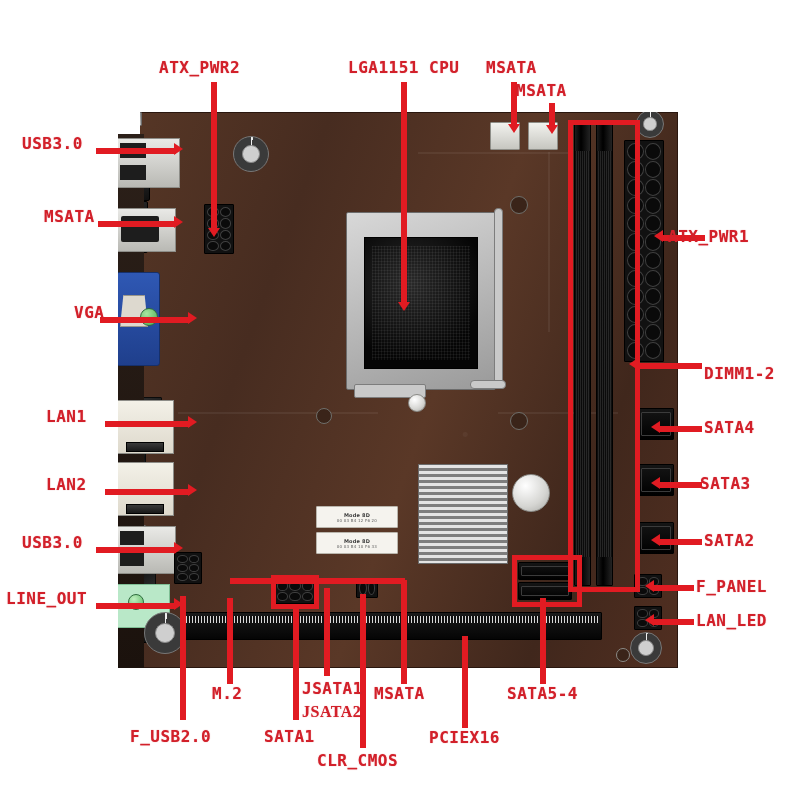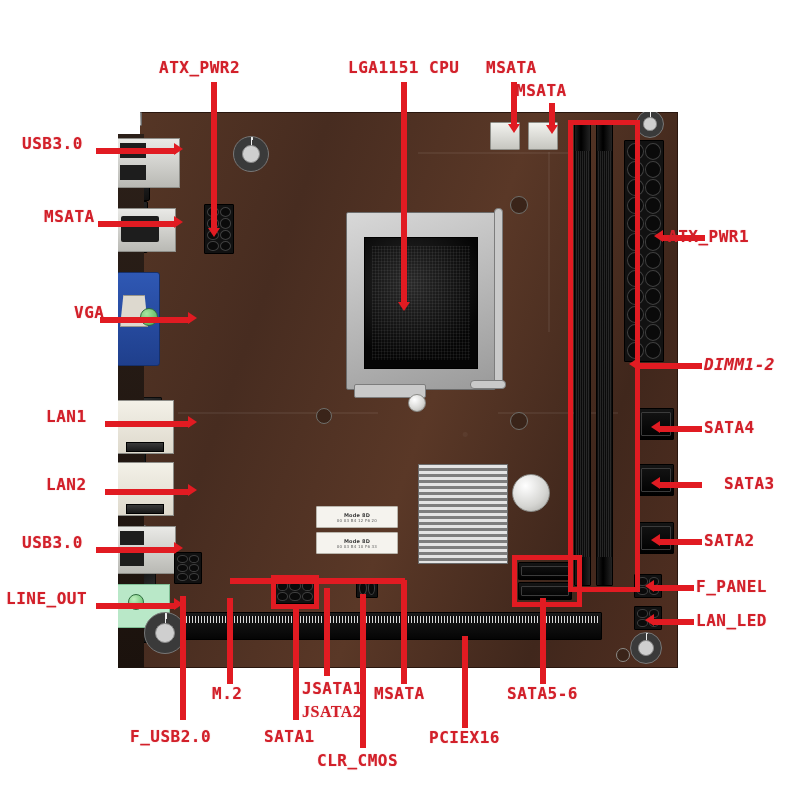--- a/index.html
+++ b/index.html
@@ -369,30 +369,30 @@
   <div class="lbl" style="left:46px;top:477px;">LAN2</div>
   <div class="lbl" style="left:22px;top:535px;">USB3.0</div>
   <div class="lbl" style="left:6px;top:591px;">LINE_OUT</div>
 
   <div class="lbl" style="left:159px;top:60px;">ATX_PWR2</div>
   <div class="lbl" style="left:348px;top:60px;">LGA1151 CPU</div>
   <div class="lbl" style="left:486px;top:60px;">MSATA</div>
   <div class="lbl" style="left:516px;top:83px;">MSATA</div>
 
   <div class="lbl" style="left:668px;top:229px;">ATX_PWR1</div>
-  <div class="lbl" style="left:704px;top:357px;font-style:italic;">DIMM1-2</div>
+  <div class="lbl" style="left:704px;top:366px;">DIMM1-2</div>
   <div class="lbl" style="left:704px;top:420px;">SATA4</div>
-  <div class="lbl" style="left:724px;top:476px;">SATA3</div>
+  <div class="lbl" style="left:700px;top:476px;">SATA3</div>
   <div class="lbl" style="left:704px;top:533px;">SATA2</div>
   <div class="lbl" style="left:696px;top:579px;">F_PANEL</div>
   <div class="lbl" style="left:696px;top:613px;">LAN_LED</div>
 
   <div class="lbl" style="left:130px;top:729px;">F_USB2.0</div>
   <div class="lbl" style="left:212px;top:686px;">M.2</div>
   <div class="lbl" style="left:264px;top:729px;">SATA1</div>
   <div class="lbl" style="left:302px;top:681px;">JSATA1</div>
   <div class="lbl" style="left:302px;top:704px;font-family:Liberation Serif, serif;">JSATA2</div>
   <div class="lbl" style="left:317px;top:753px;">CLR_CMOS</div>
   <div class="lbl" style="left:374px;top:686px;">MSATA</div>
   <div class="lbl" style="left:429px;top:730px;">PCIEX16</div>
-  <div class="lbl" style="left:507px;top:686px;">SATA5-6</div>
+  <div class="lbl" style="left:507px;top:686px;">SATA5-4</div>
 
 </div>
 
 </body></html>

